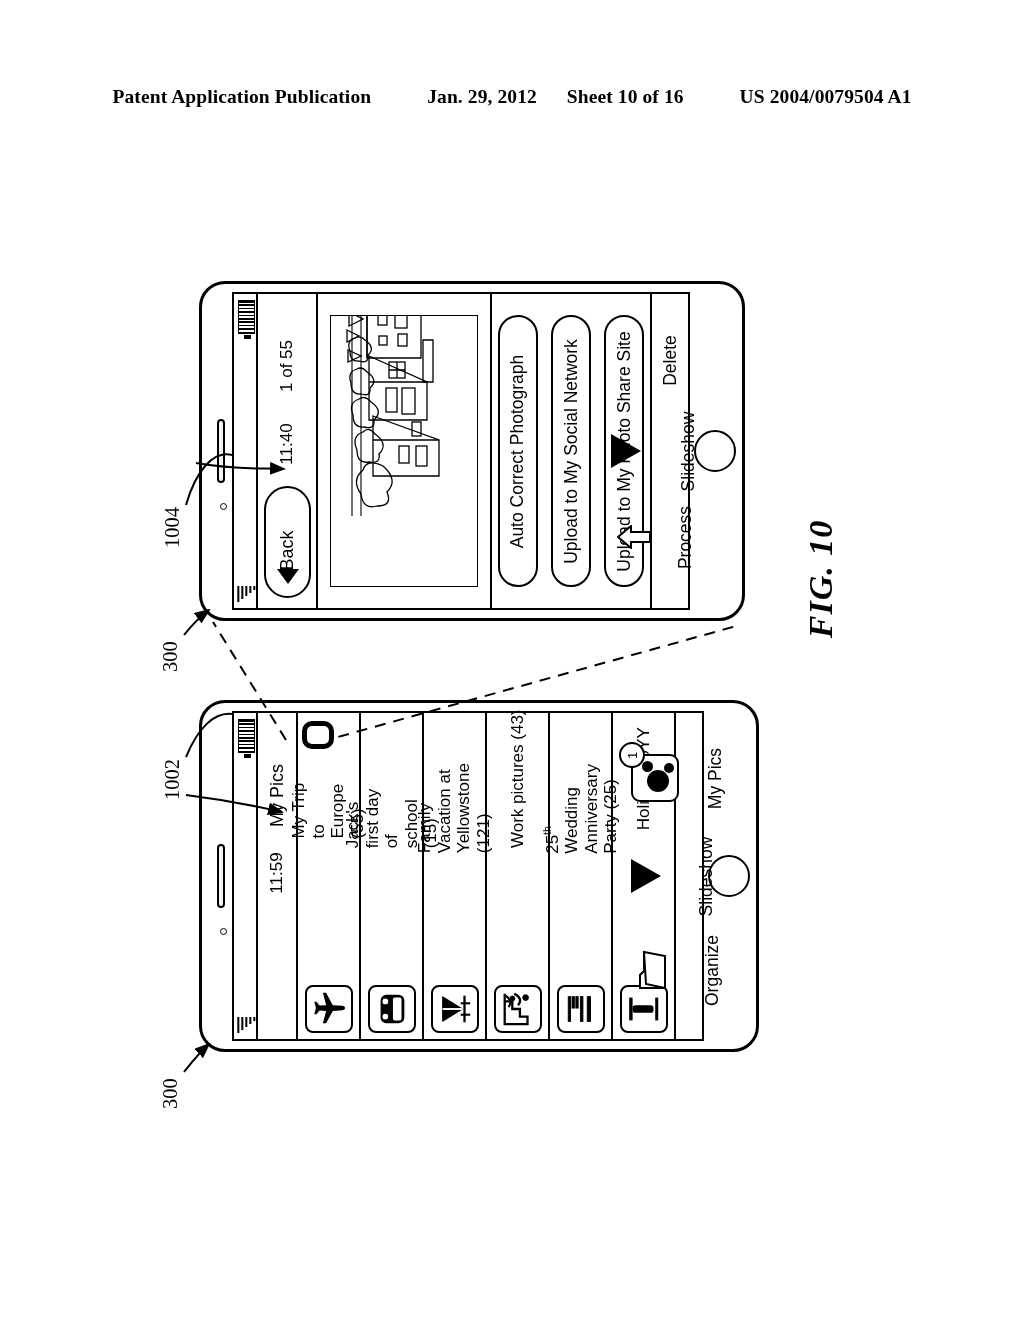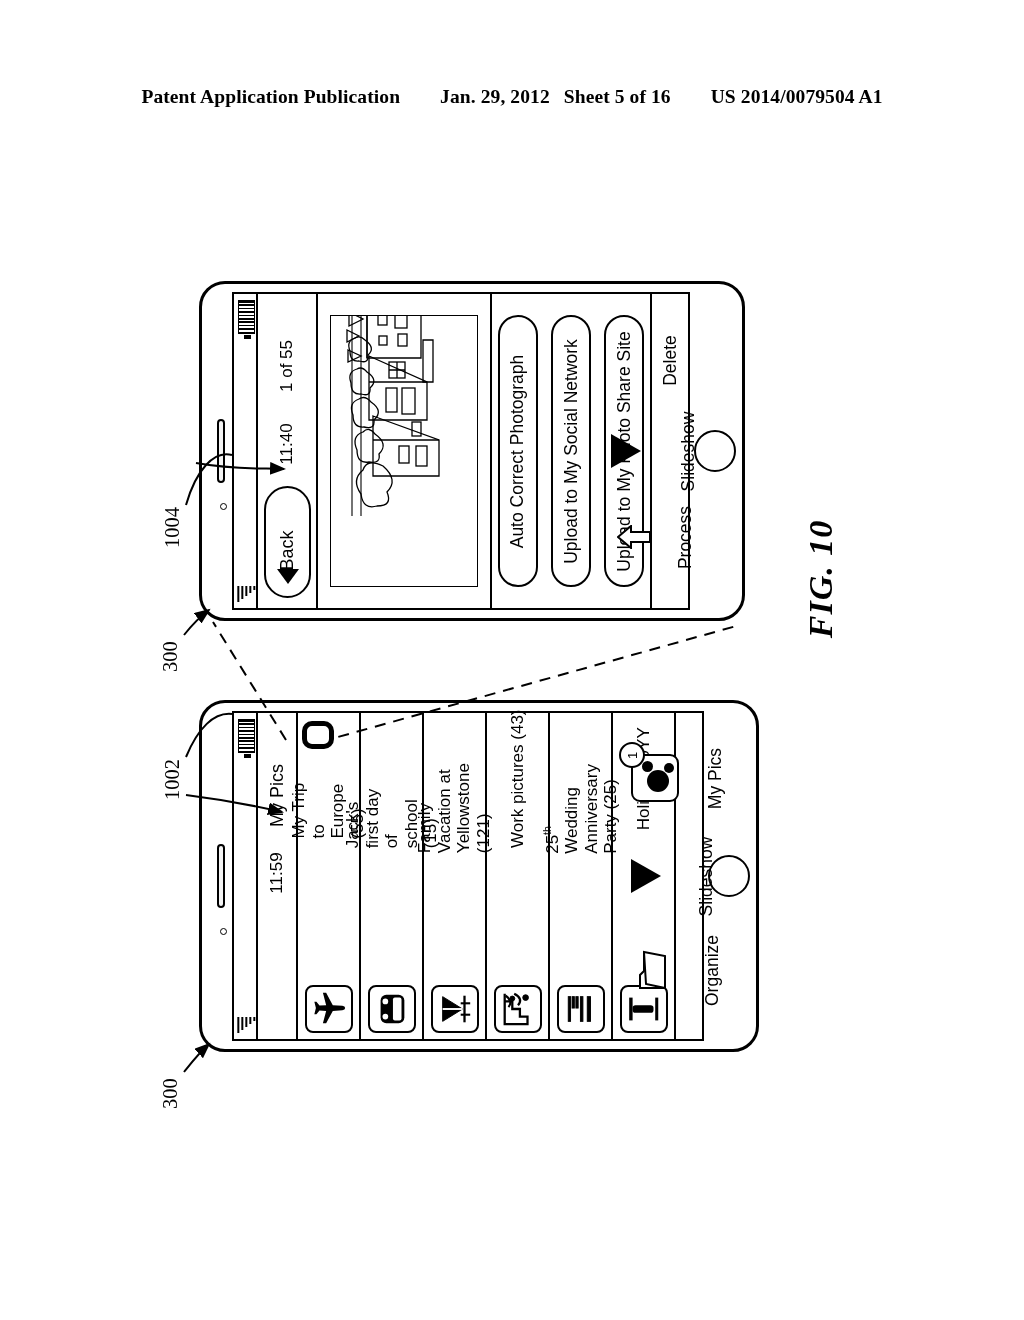--- a/index.html
+++ b/index.html
@@ -10,21 +10,21 @@
     overflow: hidden;
   }
   #page { position: relative; width: 1024px; height: 1320px; }
 
   
   .pub-header {
     position: absolute; top: 86px; left: 0; width: 1024px;
     display: flex; justify-content: center; align-items: baseline;
     font-family: "Liberation Serif", serif;
     font-weight: bold; font-size: 19.5px; color: #000;
-    letter-spacing: 0.1px; white-space: nowrap;
+    letter-spacing: 0.1px; white-space: nowrap; gap: 8px;
   }
   .pub-header .seg { display: inline-block; }
   .gap-a { width: 40px; } .gap-b { width: 14px; } .gap-c { width: 40px; }
 
   
   .fig-label {
     position: absolute; left: 762px; top: 560px;
     font-family: "Liberation Serif", serif;
     font-weight: bold; font-style: italic; font-size: 34px;
     transform: rotate(-90deg); transform-origin: 50% 50%;
@@ -255,23 +255,23 @@
 </head>
 <body>
 
 <div id="page">
 
   <div class="pub-header">
     <span class="seg">Patent Application Publication</span>
     <span class="gap-a"></span>
     <span class="seg">Jan. 29, 2012</span>
     <span class="gap-b"></span>
-    <span class="seg">Sheet 5 of 16</span>
+    <span class="seg">Sheet 10 of 16</span>
     <span class="gap-c"></span>
-    <span class="seg">US 2014/0079504 A1</span>
+    <span class="seg">US 2004/0079504 A1</span>
   </div>
 
   <div class="fig-label">FIG. 10</div>
 
   <div class="phone" id="phone-top">
     <div class="speaker"></div>
     <div class="cam-dot"></div>
     <div class="home-btn"></div>
 
     <div class="screen" id="screen-top">

